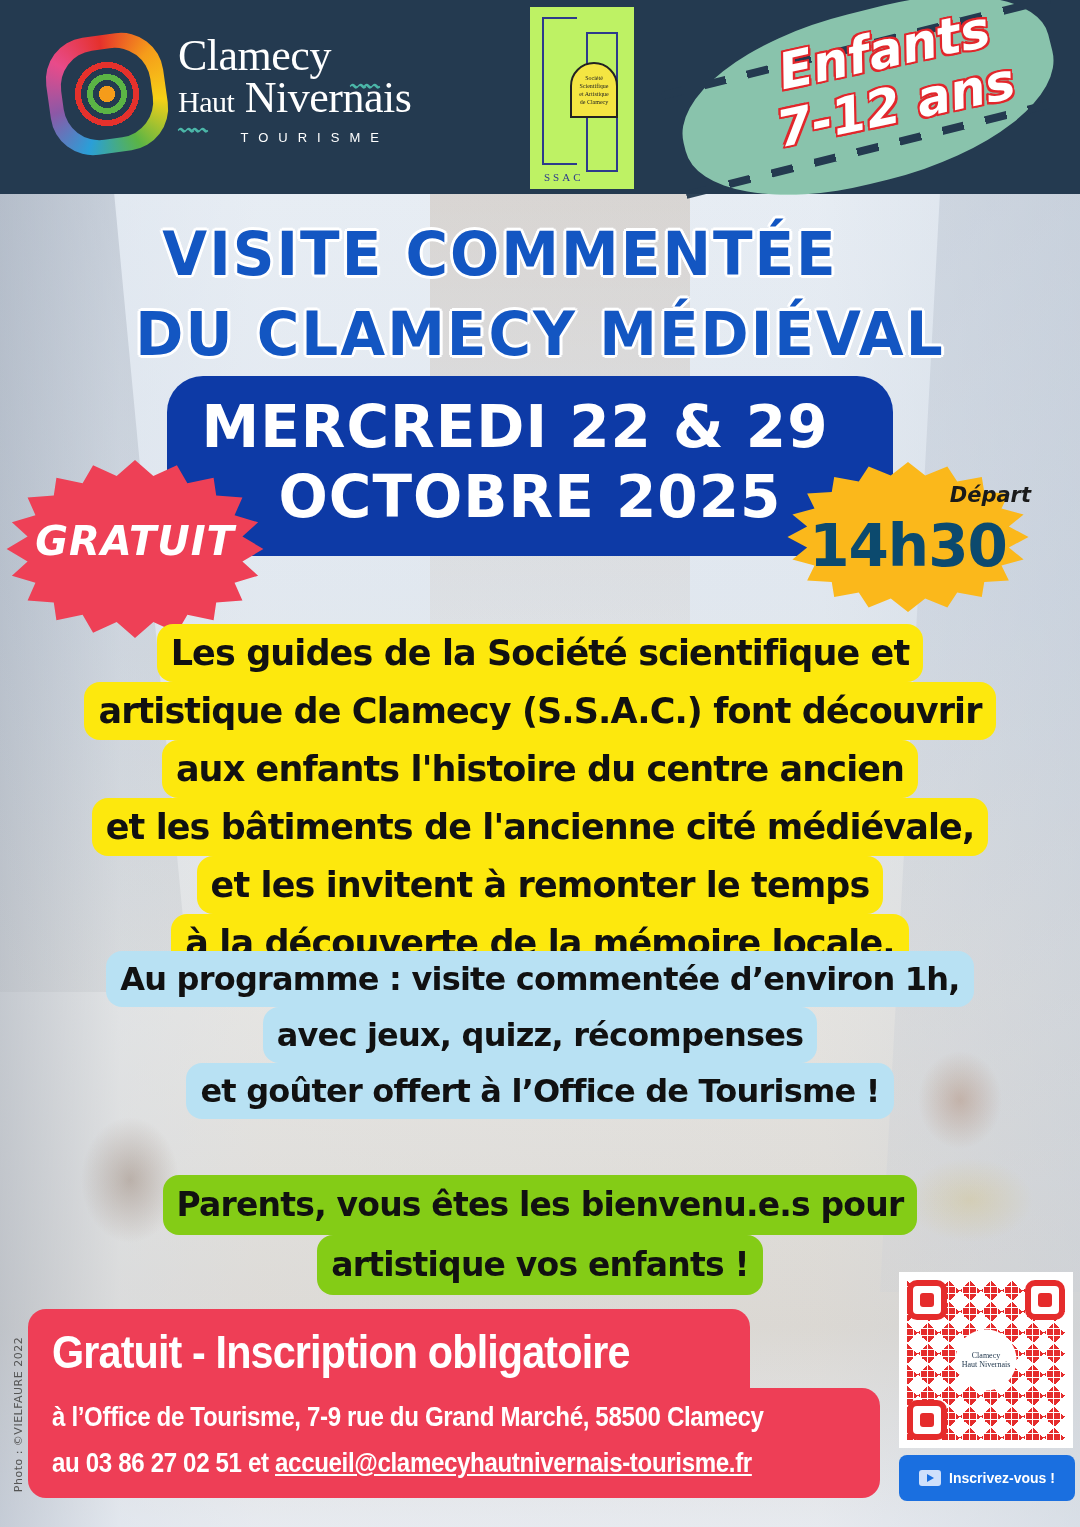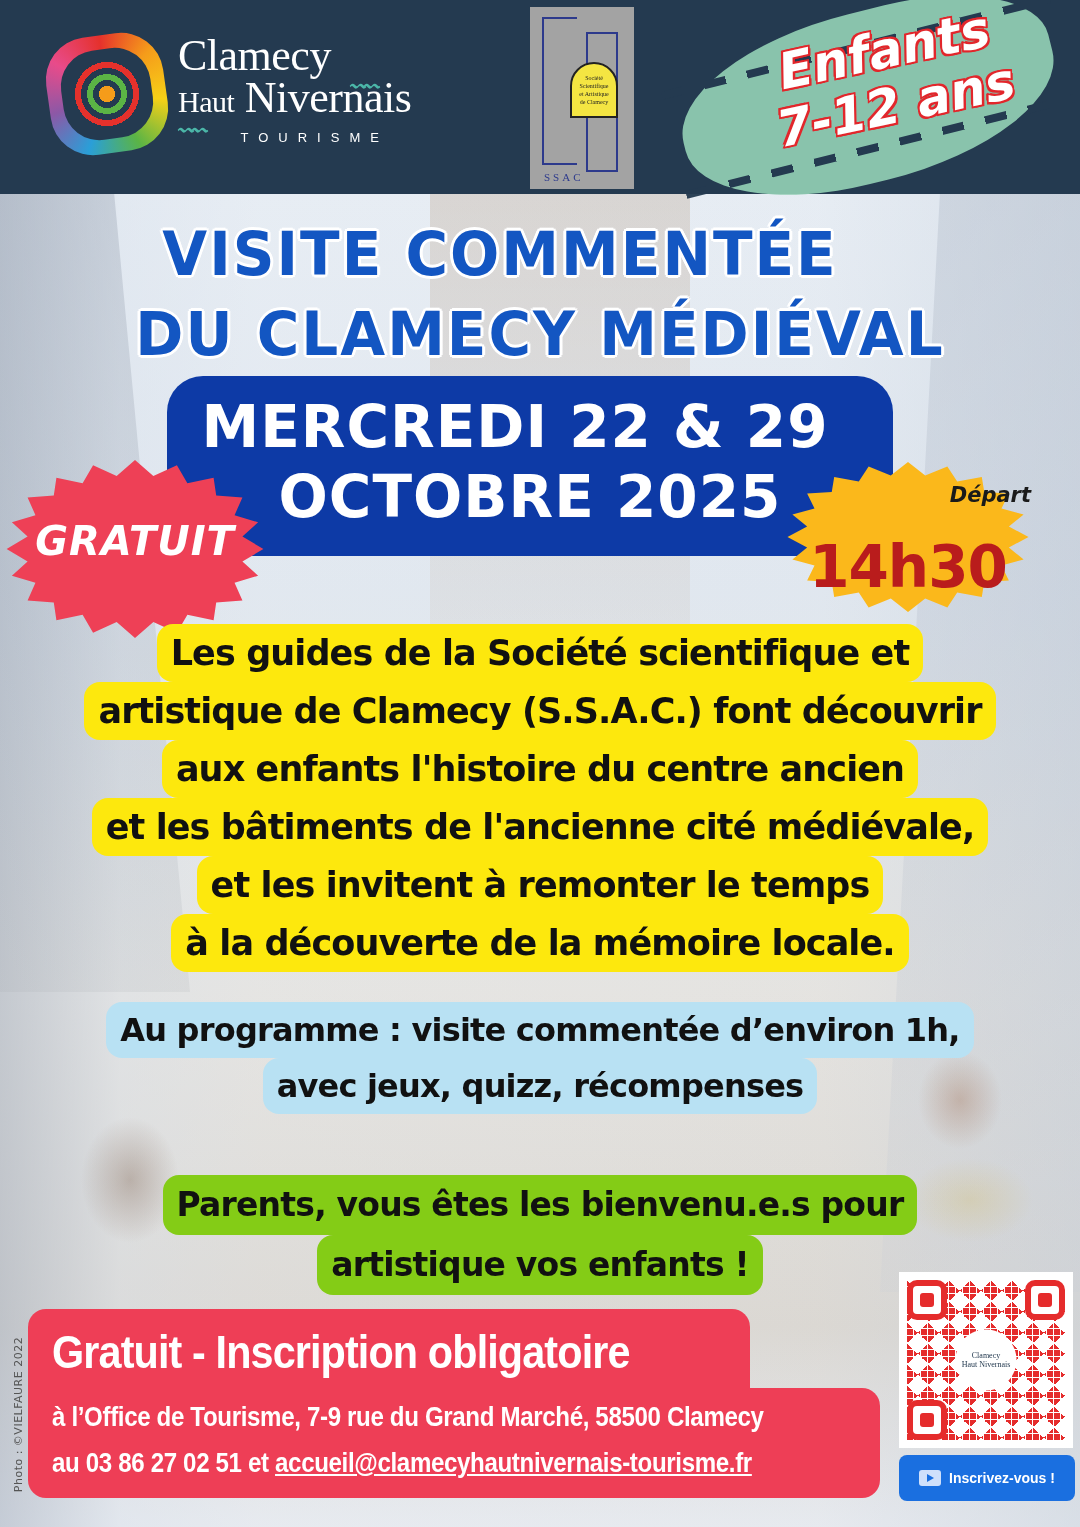--- a/index.html
+++ b/index.html
@@ -68,21 +68,21 @@
   .brand-tag {
     font-family: "Liberation Sans", sans-serif;
     font-size: 13px; letter-spacing: 10px; text-align: center; margin-top: 6px; padding-left: 40px;
   }
   .wave { position: absolute; color: #4bb6a8; font-size: 16px; letter-spacing: -2px; }
   .wave1 { left: 350px; top: 72px; }
   .wave2 { left: 178px; top: 116px; }
 
   .ssac-logo {
     position: absolute; left: 530px; top: 7px; width: 104px; height: 182px;
-    background: #a3a3a3;
+    background: #bef264;
   }
   .ssac-col-left {
     position: absolute; left: 12px; top: 10px; width: 35px; height: 148px;
     border: 2px solid #2d3a8c; border-right: none;
   }
   .ssac-col-right {
     position: absolute; left: 56px; top: 25px; width: 32px; height: 140px;
     border: 2px solid #2d3a8c;
   }
   .ssac-arch {
@@ -158,40 +158,40 @@
   .burst-time {
     left: 785px; top: 462px; width: 246px; height: 150px;
     background: #fbb81b;
   }
   .burst-time-label {
     position: absolute; left: 785px; top: 483px; width: 246px; text-align: right;
     font-family: "DejaVu Sans", sans-serif; font-weight: bold; font-style: italic;
     color: #1a1a1a; font-size: 21px;
   }
   .burst-time-value {
-    position: absolute; left: 785px; top: 533px; width: 246px; text-align: center;
+    position: absolute; left: 785px; top: 512px; width: 246px; text-align: center;
     font-family: "DejaVu Sans", sans-serif; font-weight: bold;
-    color: #b91c1c; font-size: 58px; letter-spacing: -1px;
+    color: #0c4a6e; font-size: 58px; letter-spacing: -1px;
   }
 
   
   .blob {
     position: absolute; left: 0; width: 1080px;
     display: flex; flex-direction: column; align-items: center;
     font-family: "DejaVu Sans", sans-serif; font-weight: bold; color: #111;
   }
   .blob span {
     display: inline-block; border-radius: 16px;
     padding: 0 14px; white-space: nowrap;
   }
   .blob-yellow { top: 604px; margin-top: 20px; }
   .blob-yellow span {
     background: #fde80d; font-size: 35px; line-height: 58px; letter-spacing: -0.9px;
   }
-  .blob-blue { top: 1002px; }
+  .blob-blue { top: 951px; }
   .blob-blue span {
     background: #b8e1f3; font-size: 32px; line-height: 56px; letter-spacing: -0.8px;
   }
   .blob-orange { top: 1175px; }
   .blob-orange span {
     background: #84cc16; font-size: 33px; line-height: 60px; letter-spacing: -0.8px;
   }
 
   
   .reg-top {
@@ -333,20 +333,21 @@
   <span>artistique de Clamecy (S.S.A.C.) font découvrir</span>
   <span>aux enfants l'histoire du centre ancien</span>
   <span>et les bâtiments de l'ancienne cité médiévale,</span>
   <span>et les invitent à remonter le temps</span>
   <span>à la découverte de la mémoire locale.</span>
 </div>
 
 <div class="blob blob-blue">
   <span>Au programme : visite commentée d’environ 1h,</span>
   <span>avec jeux, quizz, récompenses</span>
+  <span>et goûter offert à l’Office de Tourisme !</span>
 </div>
 
 <div class="blob blob-orange">
   <span>Parents, vous êtes les bienvenu.e.s pour</span>
   <span>artistique vos enfants !</span>
 </div>
 
 <div class="reg-top"></div>
 <div class="reg-bottom"></div>
 <div class="reg-title">Gratuit - Inscription obligatoire</div>

